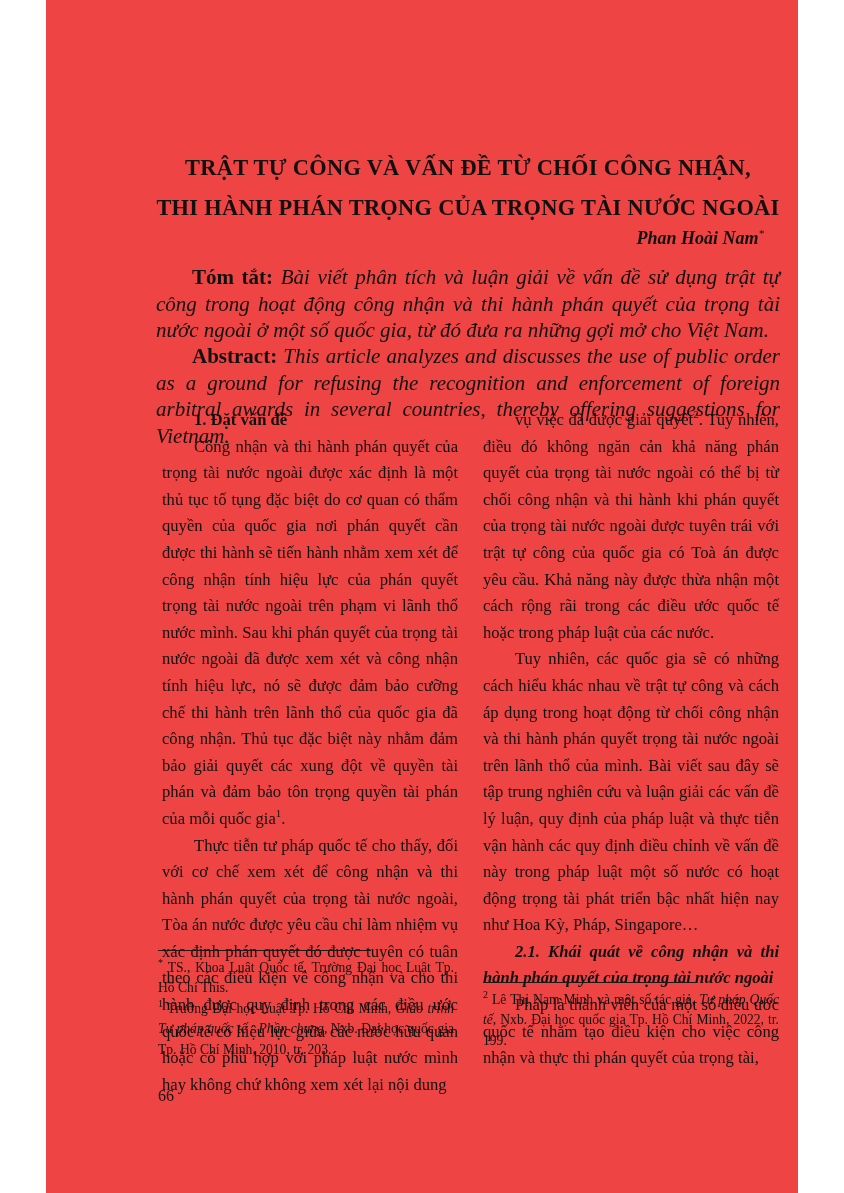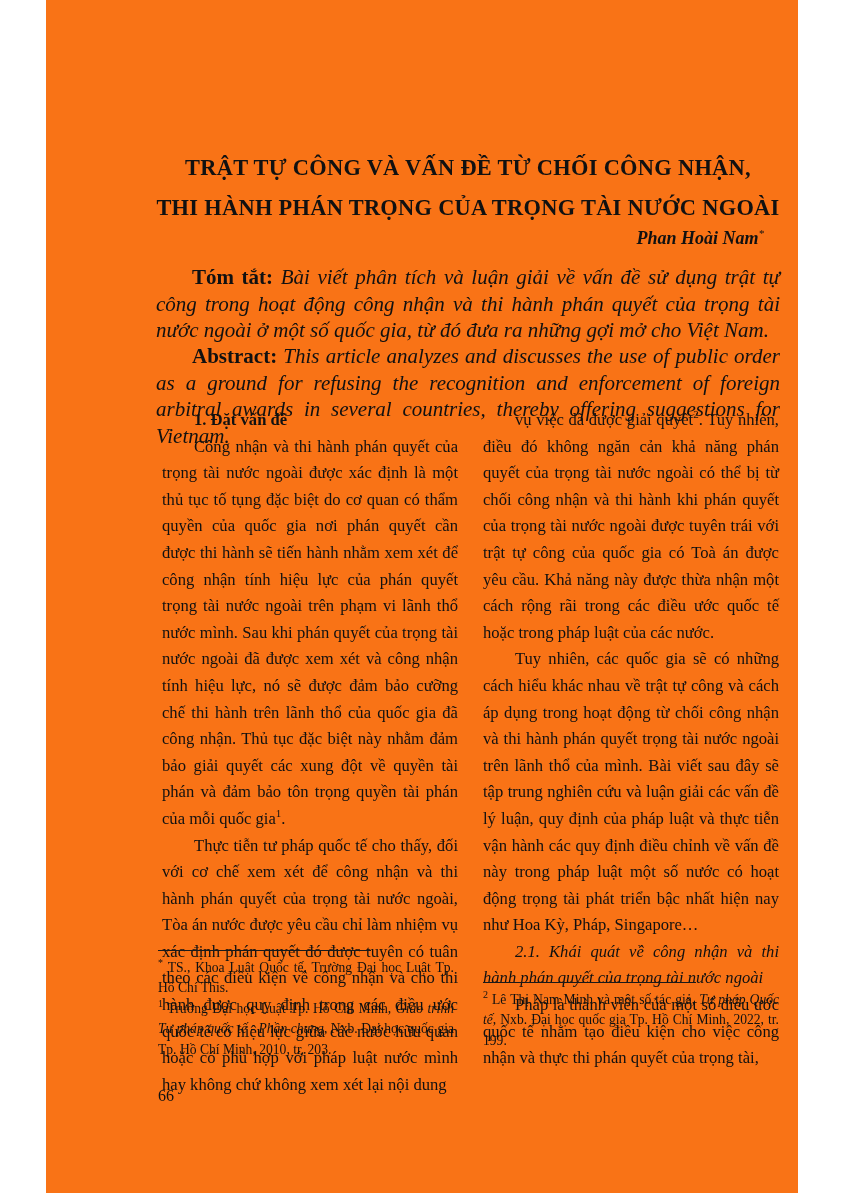--- a/index.html
+++ b/index.html
@@ -4,21 +4,21 @@
 <style>
   html, body {
     margin: 0;
     padding: 0;
     background: #ffffff;
   }
   .page {
     position: relative;
     width: 752px;
     height: 1193px;
-    background: #f97316;
+    background: #ef4444;
     margin: 0 auto;
     overflow: hidden;
     font-family: "Liberation Serif", "DejaVu Serif", serif;
     color: #111111;
     box-sizing: border-box;
     padding-left: 16px;
   }
 
   
   .title-block {
@@ -93,21 +93,21 @@
     font-size: 16.6px;
     line-height: 26.6px;
     font-weight: bold;
     text-indent: 32px;
     text-align: left;
   }
   .col h3.subsec {
     margin: 0;
     font-size: 16.6px;
     line-height: 26.6px;
-    font-weight: normal;
+    font-weight: bold;
     font-style: italic;
     text-indent: 32px;
     text-align: justify;
   }
   .col sup {
     font-size: 11px;
     vertical-align: super;
     line-height: 0;
   }
 

